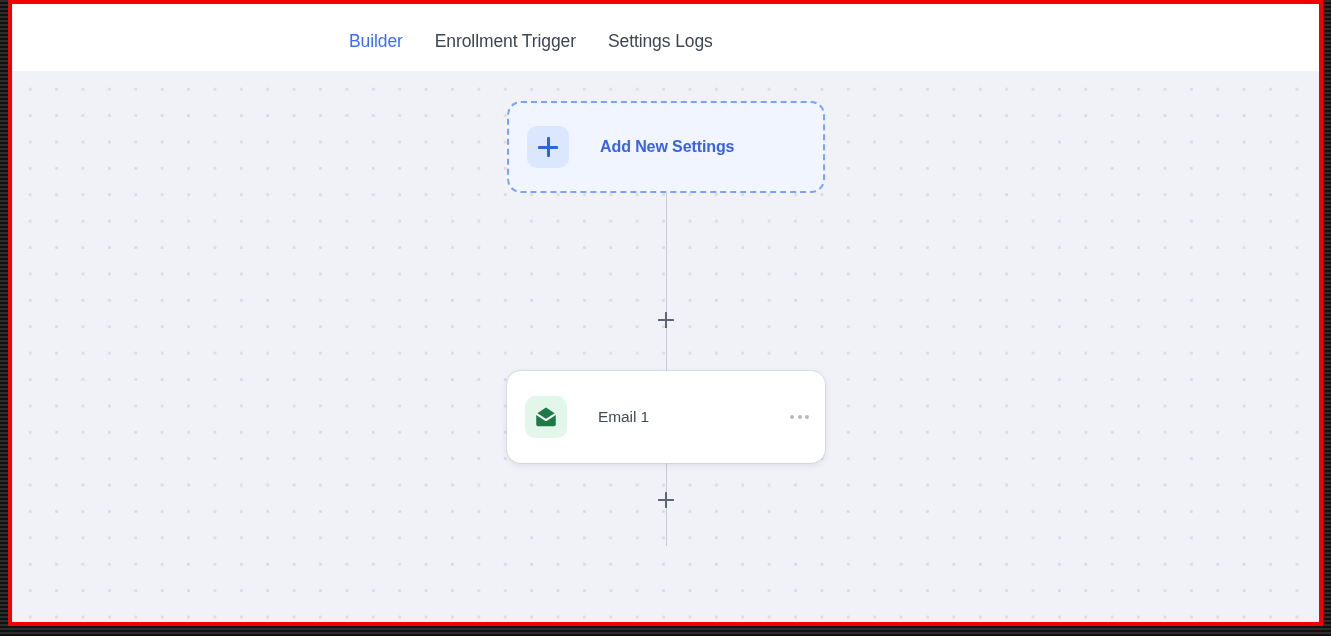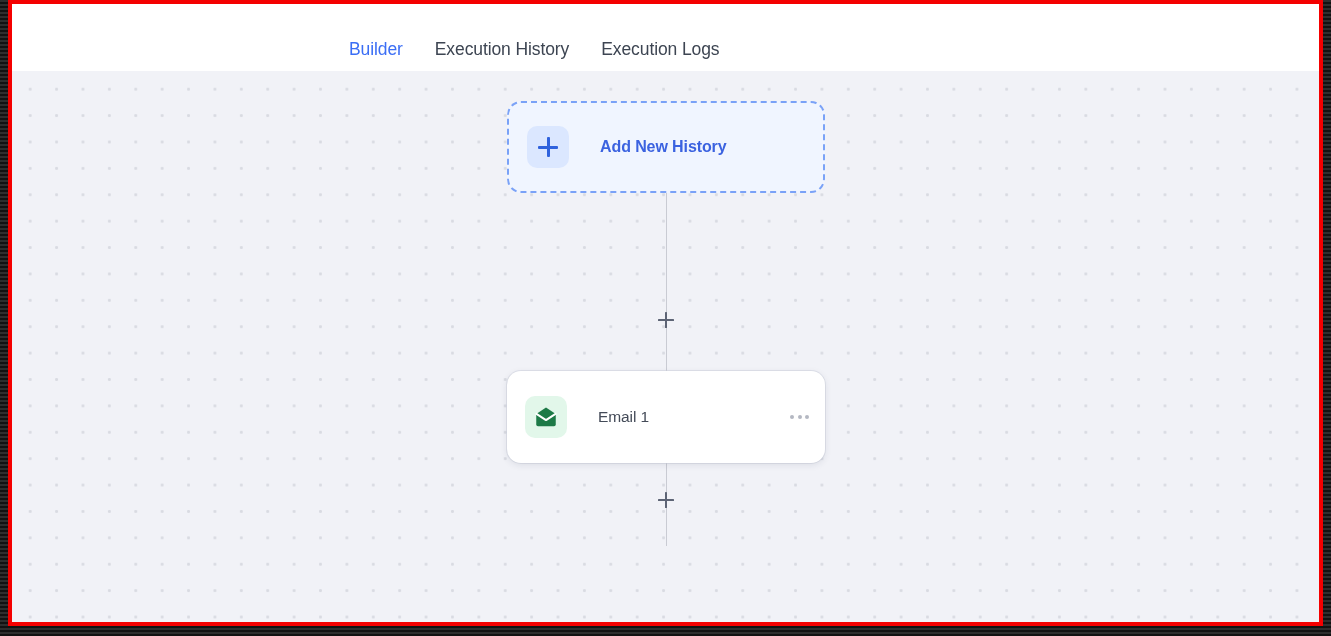--- a/index.html
+++ b/index.html
@@ -51,21 +51,21 @@
     display: flex;
     align-items: flex-start;
     padding-left: 321px;
     box-sizing: border-box;
   }
   .tab {
     position: relative;
     height: 67px;
     display: flex;
     align-items: center;
-    padding: 12px 16px;
+    padding: 4px 16px;
     font-size: 17.5px;
     color: #3d4552;
     letter-spacing: -0.1px;
     cursor: pointer;
     white-space: nowrap;
   }
   .tab.active {
     color: #3b6ef5;
   }
   .tab.active::after {
@@ -216,44 +216,44 @@
 <div id="screen">
   <div id="redframe"></div>
 
   <div id="app">
 
     <div class="tabbar">
       <div class="tab active">
         <span>Builder</span>
       </div>
       <div class="tab">
-        <span>Execution History</span>
+        <span>Enrollment Trigger</span>
       </div>
       <div class="tab">
-        <span>Execution Logs</span>
+        <span>Settings Logs</span>
       </div>
     </div>
 
     <div class="canvas">
       <div class="flow">
 
         <div class="conn" style="top:122px;height:120px;"></div>
         <div class="plusmark" style="top:241px;"></div>
         <div class="conn" style="top:257px;height:46px;"></div>
 
         <div class="conn" style="top:382px;height:39px;"></div>
         <div class="plusmark" style="top:421px;"></div>
         <div class="conn" style="top:437px;height:38px;"></div>
 
         <div class="node" style="top:30px;">
           <div class="node-trigger">
             <div class="icon-tile tile-blue">
               <span class="plus-glyph"></span>
             </div>
-            <div class="node-label trigger-label">Add New History</div>
+            <div class="node-label trigger-label">Add New Settings</div>
           </div>
         </div>
 
         <div class="node" style="top:300px;">
           <div class="node-card">
             <div class="icon-tile tile-green">
               <svg width="26" height="26" viewBox="0 0 24 24">
                 <path d="M3 9.2 L12 3.2 L21 9.2 L21 19 A1.6 1.6 0 0 1 19.4 20.6 L4.6 20.6 A1.6 1.6 0 0 1 3 19 Z" fill="#1d7a47"></path>
                 <path d="M3.2 9.1 L12 14.8 L20.8 9.1" fill="none" stroke="#ffffff" stroke-width="1.9" stroke-linecap="round" stroke-linejoin="round"></path>
               </svg>

